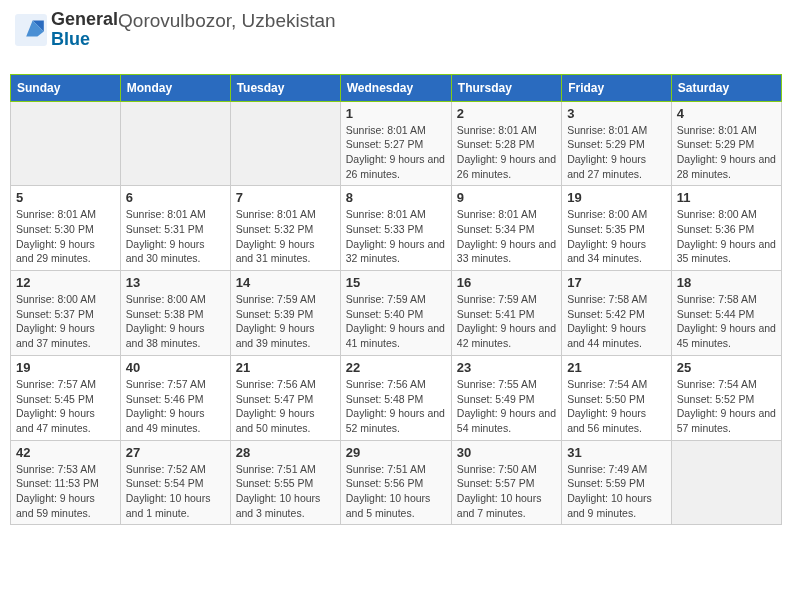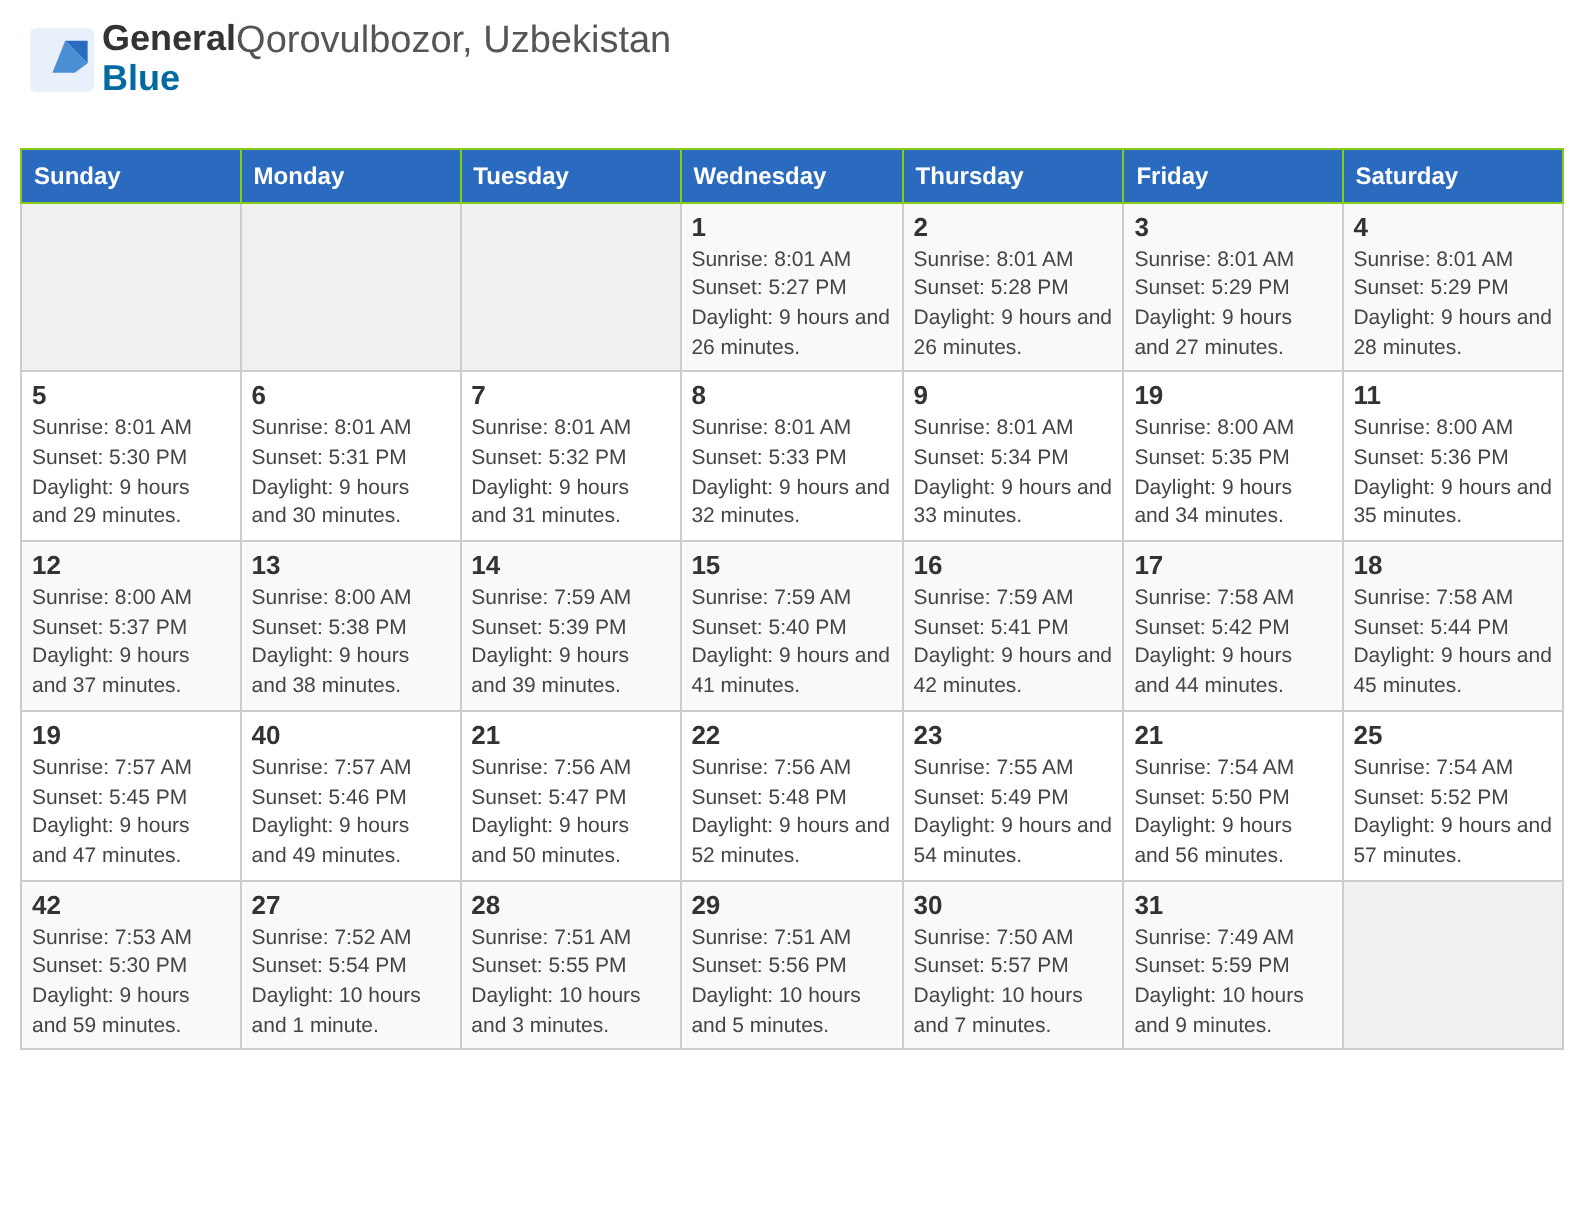--- a/index.html
+++ b/index.html
@@ -279,21 +279,21 @@
           <div class="day-number">25</div>
           <div class="day-info" style="white-space: pre-line;">Sunrise: 7:54 AM
 Sunset: 5:52 PM
 Daylight: 9 hours and 57 minutes.</div>
         </td>
       </tr>
       <tr>
         <td>
           <div class="day-number">42</div>
           <div class="day-info" style="white-space: pre-line;">Sunrise: 7:53 AM
-Sunset: 5:30 PM
+Sunset: 11:53 PM
 Daylight: 9 hours and 59 minutes.</div>
         </td>
         <td>
           <div class="day-number">27</div>
           <div class="day-info" style="white-space: pre-line;">Sunrise: 7:52 AM
 Sunset: 5:54 PM
 Daylight: 10 hours and 1 minute.</div>
         </td>
         <td>
           <div class="day-number">28</div>

